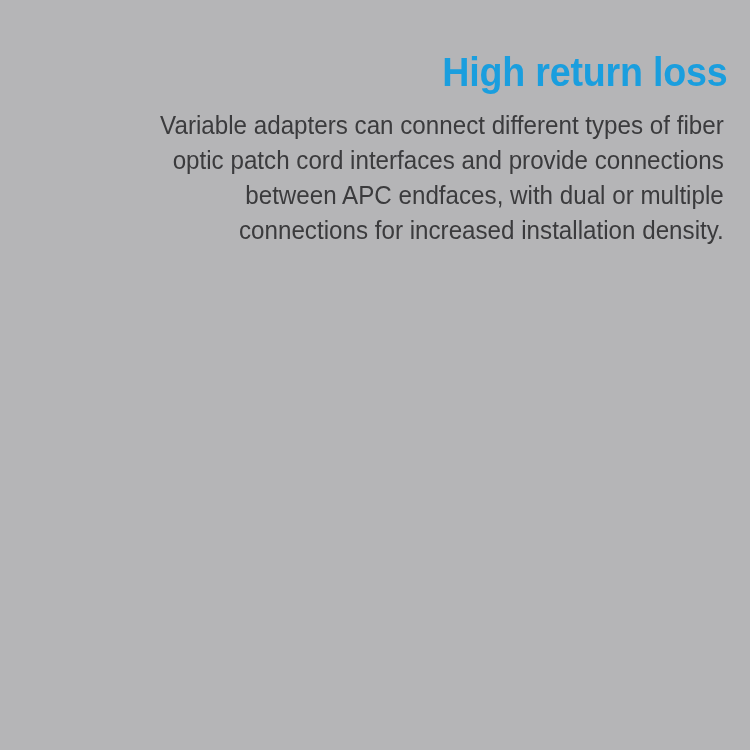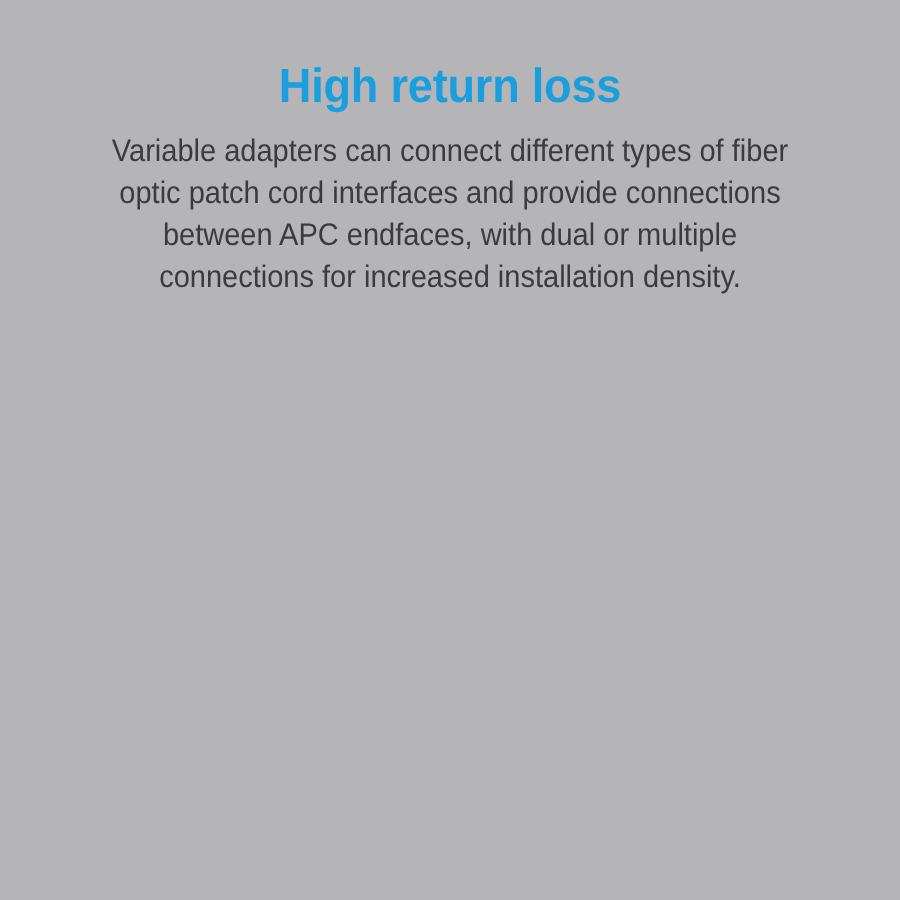--- a/index.html
+++ b/index.html
@@ -21,21 +21,21 @@
     height: 750px;
     background: #b5b5b7;
   }
 
   
   .text-block {
     position: absolute;
     top: 0;
     left: 0;
     width: 750px;
-    text-align: center;
+    text-align: right;
   }
   .headline {
     margin: 0;
     padding-top: 50px;
     color: #1a9ede;
     font-family: "Liberation Sans Narrow", "Liberation Sans", sans-serif;
     font-size: 40px;
     font-weight: bold;
     letter-spacing: -0.2px;
     line-height: 44px;

